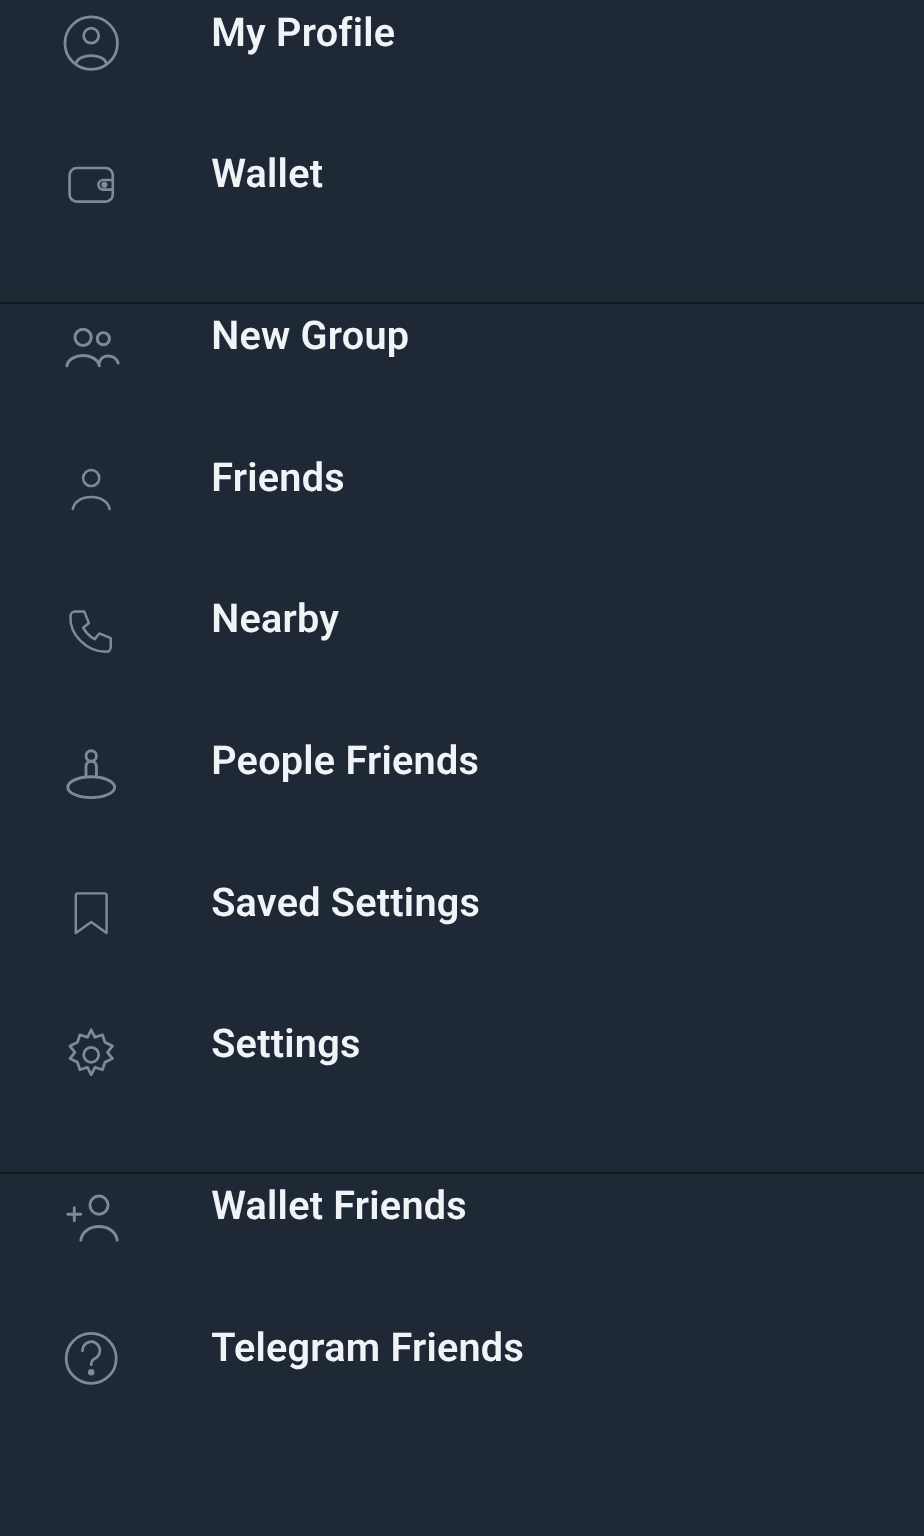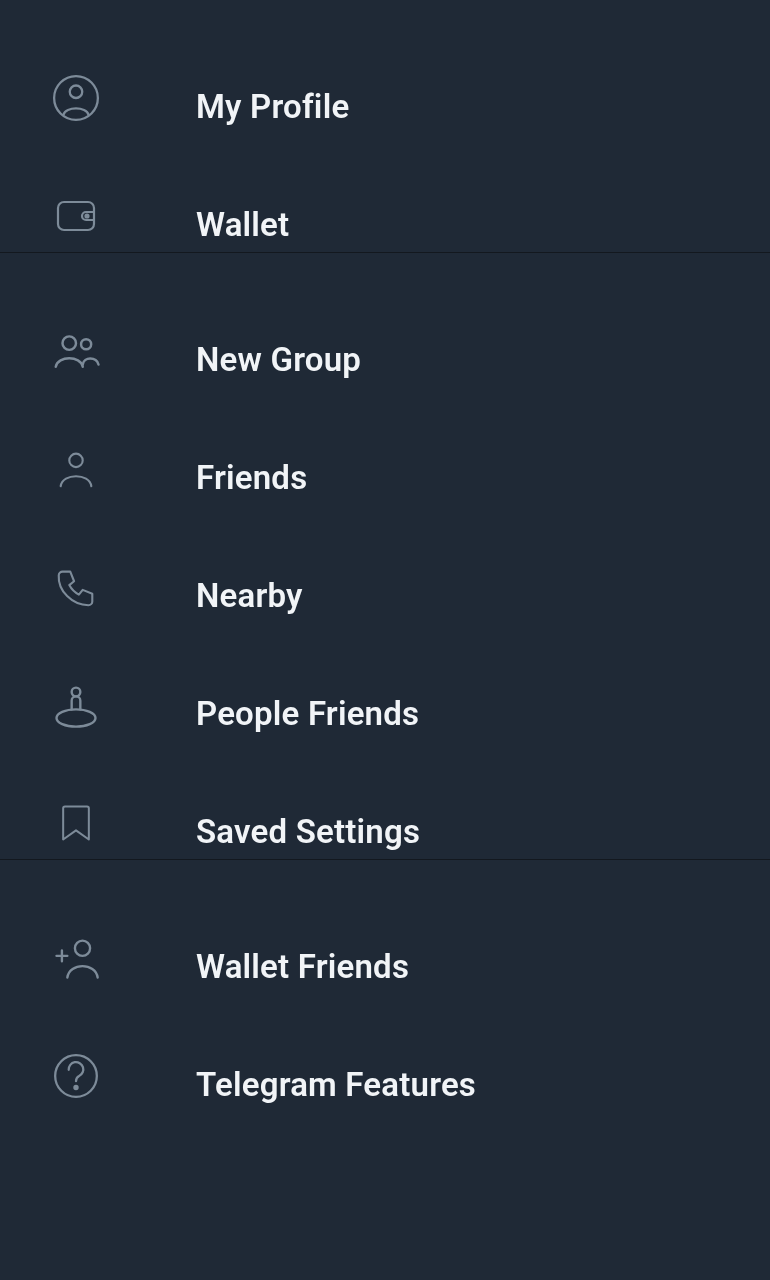--- a/index.html
+++ b/index.html
@@ -14,25 +14,24 @@
     padding: 8px 0;
   }
   .divider {
     height: 1px;
     background: #0e141c;
     border-top: 1px solid #13181f;
     width: 100%;
   }
   .menu-item {
     display: flex;
-    align-items: flex-end;
+    align-items: flex-start;
     height: 118px;
     padding: 0 48px;
     cursor: pointer;
-    gap: 20px;
   }
   .icon-wrap {
     width: 56px;
     height: 56px;
     display: flex;
     align-items: center;
     justify-content: center;
     flex-shrink: 0;
   }
   .icon-wrap svg {
@@ -127,20 +126,29 @@
 
   <div class="menu-item">
     <span class="icon-wrap">
       <svg viewBox="0 0 48 48" width="44" height="44">
         <path d="M12 6 h24 a2 2 0 0 1 2 2 v34 l-14 -10 l-14 10 v-34 a2 2 0 0 1 2 -2 z"></path>
       </svg>
     </span>
     <span class="label">Saved Settings</span>
   </div>
 
+  <div class="menu-item">
+    <span class="icon-wrap">
+      <svg viewBox="0 0 48 48" width="50" height="50">
+        <circle cx="24" cy="24" r="6"></circle>
+        <path d="M24 4 l3 6 l6 -2 l2 6 l6 3 l-4 5 l4 5 l-6 3 l-2 6 l-6 -2 l-3 6 l-3 -6 l-6 2 l-2 -6 l-6 -3 l4 -5 l-4 -5 l6 -3 l2 -6 l6 2 z"></path>
+      </svg>
+    </span>
+    <span class="label">Settings</span>
+  </div>
 
 </div>
 
 <div class="divider"></div>
 
 <div class="menu-section">
 
   <div class="menu-item">
     <span class="icon-wrap">
       <svg viewBox="0 0 48 48" width="52" height="52">
@@ -153,16 +161,16 @@
   </div>
 
   <div class="menu-item">
     <span class="icon-wrap">
       <svg viewBox="0 0 48 48" width="50" height="50">
         <circle cx="24" cy="24" r="20"></circle>
         <path d="M17 18 a7 7 0 1 1 10 6 c-2 1 -3 2 -3 5"></path>
         <circle cx="24" cy="35" r="1.5" fill="#7d8b99"></circle>
       </svg>
     </span>
-    <span class="label">Telegram Features</span>
+    <span class="label">Telegram Friends</span>
   </div>
 
 </div>
 
 </body></html>

